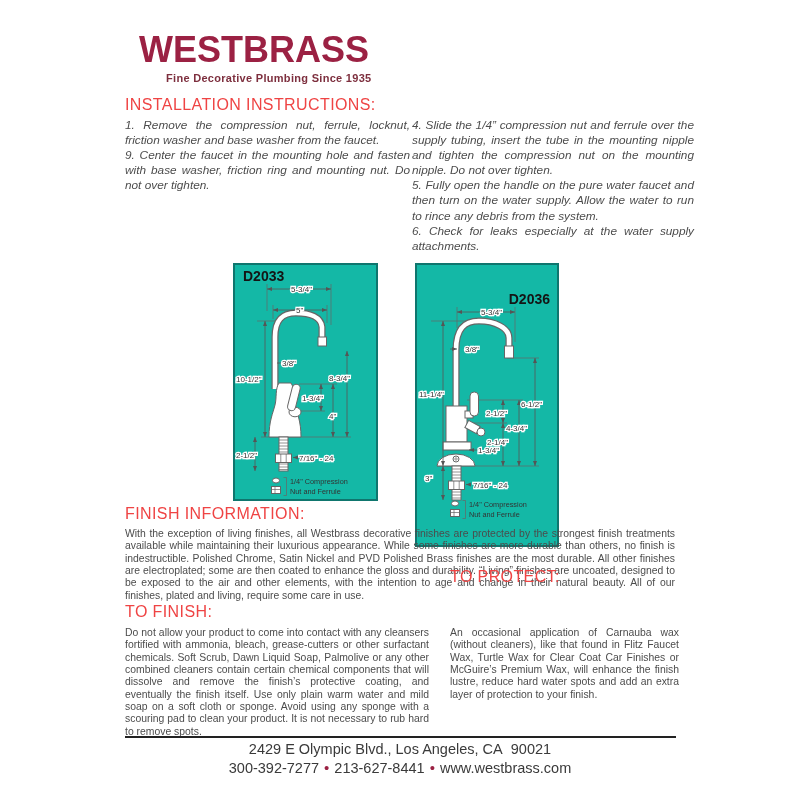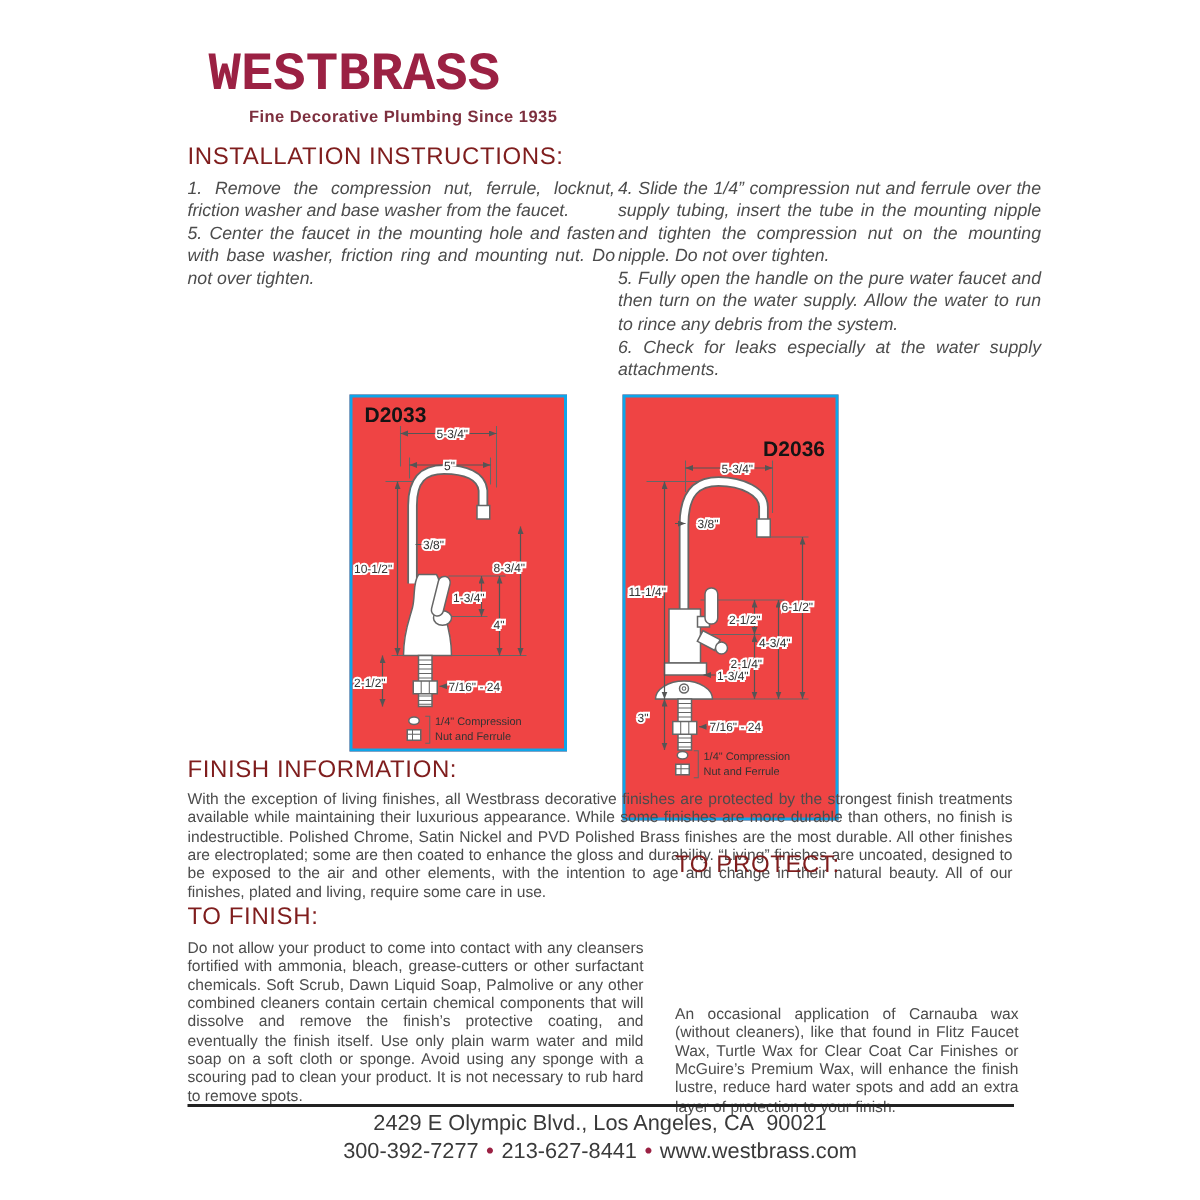--- a/index.html
+++ b/index.html
@@ -1,26 +1,26 @@
 <!DOCTYPE html>
 <html><head>
 <meta charset="utf-8">
 <style>
   html,body{margin:0;padding:0;background:#ffffff;}
   .page{position:relative;width:800px;height:800px;background:#ffffff;overflow:hidden;
         font-family:"Liberation Sans",sans-serif;}
   .abs{position:absolute;}
-  .logo{font-family:Liberation Mono, monospace;font-weight:700;font-size:36px;
+  .logo{font-family:Liberation Sans, sans-serif;font-weight:700;font-size:36px;
         letter-spacing:0px;color:#9b2143;line-height:1;}
   .tagline{font-size:11px;font-weight:400;color:#7d2f3e;letter-spacing:.3px;}
-  .sec-head{font-size:16px;font-weight:400;color:#7f1d1d;letter-spacing:.4px;}
+  .sec-head{font-size:16px;font-weight:400;color:#ef4444;letter-spacing:.4px;}
   .body-txt{font-size:11.8px;line-height:15.1px;color:#4c4c4c;text-align:justify;}
   .body-txt p{margin:0;font-style:italic;}
   .small-txt{font-size:10.4px;line-height:12.35px;color:#4c4c4c;text-align:justify;}
-  .diagram-box{border:2px solid #0ea5e9;background:#ef4444;box-sizing:border-box;}
+  .diagram-box{border:2px solid #0f766e;background:#14b8a6;box-sizing:border-box;}
   .diagram-box svg{display:block;width:100%;height:100%;}
   .mtitle{font-family:"Liberation Sans",sans-serif;font-size:14px;font-weight:700;fill:#141414;}
   .dim{font-family:"Liberation Sans",sans-serif;font-size:8px;fill:#333;
        stroke:#fff;stroke-width:2.6px;paint-order:stroke;}
   .leg{font-family:"Liberation Sans",sans-serif;font-size:7.3px;fill:#333;}
   .dl{stroke:#555;stroke-width:.8;fill:none;}
   .tk{stroke:#666;stroke-width:.7;fill:none;}
   .to{fill:none;stroke:#666;stroke-width:7;stroke-linejoin:round;}
   .ti{fill:none;stroke:#fff;stroke-width:4.6;stroke-linejoin:round;}
   .pt{fill:#fff;stroke:#666;stroke-width:1;}
@@ -33,21 +33,21 @@
 
 <div class="page">
 
   <div class="abs logo" style="left:139px;top:32px;">WESTBRASS</div>
   <div class="abs tagline" style="left:166px;top:72px;font-weight:bold;">Fine Decorative Plumbing Since 1935</div>
 
   <div class="abs sec-head" style="left:125px;top:96px;">INSTALLATION INSTRUCTIONS:</div>
 
   <div class="abs body-txt" style="left:125px;top:118px;width:285px;">
     <p>1. Remove the compression nut, ferrule, locknut, friction washer and base washer from the faucet.</p>
-    <p>5. Center the faucet in the mounting hole and fasten with base washer, friction ring and mounting nut. Do not over tighten.</p>
+    <p>9. Center the faucet in the mounting hole and fasten with base washer, friction ring and mounting nut. Do not over tighten.</p>
   </div>
 
   <div class="abs body-txt" style="left:412px;top:118px;width:282px;">
     <p>4. Slide the 1/4” compression nut and ferrule over the supply tubing, insert the tube in the mounting nipple and tighten the compression nut on the mounting nipple. Do not over tighten.</p>
     <p>5. Fully open the handle on the pure water faucet and then turn on the water supply. Allow the water to run to rince any debris from the system.</p>
     <p>6. Check for leaks especially at the water supply attachments.</p>
   </div>
 
   <div class="abs diagram-box" style="left:233px;top:263px;width:145px;height:238px;">
     <svg viewBox="0 0 141 234">
@@ -196,21 +196,21 @@
     </svg>
   </div>
 
   <div class="abs sec-head" style="left:125px;top:505px;">FINISH INFORMATION:</div>
   <div class="abs small-txt" style="left:125px;top:528px;width:550px;">With the exception of living finishes, all Westbrass decorative finishes are protected by the strongest finish treatments available while maintaining their luxurious appearance. While some finishes are more durable than others, no finish is indestructible. Polished Chrome, Satin Nickel and PVD Polished Brass finishes are the most durable. All other finishes are electroplated; some are then coated to enhance the gloss and durability. “Living” finishes are uncoated, designed to be exposed to the air and other elements, with the intention to age and change in their natural beauty. All of our finishes, plated and living, require some care in use.</div>
 
   <div class="abs sec-head" style="left:125px;top:603px;">TO FINISH:</div>
   <div class="abs small-txt" style="left:125px;top:627px;width:304px;">Do not allow your product to come into contact with any cleansers fortified with ammonia, bleach, grease-cutters or other surfactant chemicals. Soft Scrub, Dawn Liquid Soap, Palmolive or any other combined cleaners contain certain chemical components that will dissolve and remove the finish’s protective coating, and eventually the finish itself. Use only plain warm water and mild soap on a soft cloth or sponge. Avoid using any sponge with a scouring pad to clean your product. It is not necessary to rub hard to remove spots.</div>
 
   <div class="abs sec-head" style="left:450px;top:568px;">TO PROTECT:</div>
-  <div class="abs small-txt" style="left:450px;top:627px;width:229px;margin-top:44px;">An occasional application of Carnauba wax (without cleaners), like that found in Flitz Faucet Wax, Turtle Wax for Clear Coat Car Finishes or McGuire’s Premium Wax, will enhance the finish lustre, reduce hard water spots and add an extra layer of protection to your finish.</div>
+  <div class="abs small-txt" style="left:450px;top:627px;width:229px;">An occasional application of Carnauba wax (without cleaners), like that found in Flitz Faucet Wax, Turtle Wax for Clear Coat Car Finishes or McGuire’s Premium Wax, will enhance the finish lustre, reduce hard water spots and add an extra layer of protection to your finish.</div>
 
   <div class="abs footer-rule" style="left:125px;top:736px;width:551px;"></div>
   <div class="abs footer-line" style="left:0;top:741px;">2429 E Olympic Blvd., Los Angeles, CA&nbsp; 90021</div>
   <div class="abs footer-line" style="left:0;top:759px;">
     <span>300-392-7277</span><span class="dot">•</span><span>213-627-8441</span><span class="dot">•</span><span>www.westbrass.com</span>
   </div>
 
 </div>
 
 </body></html>

